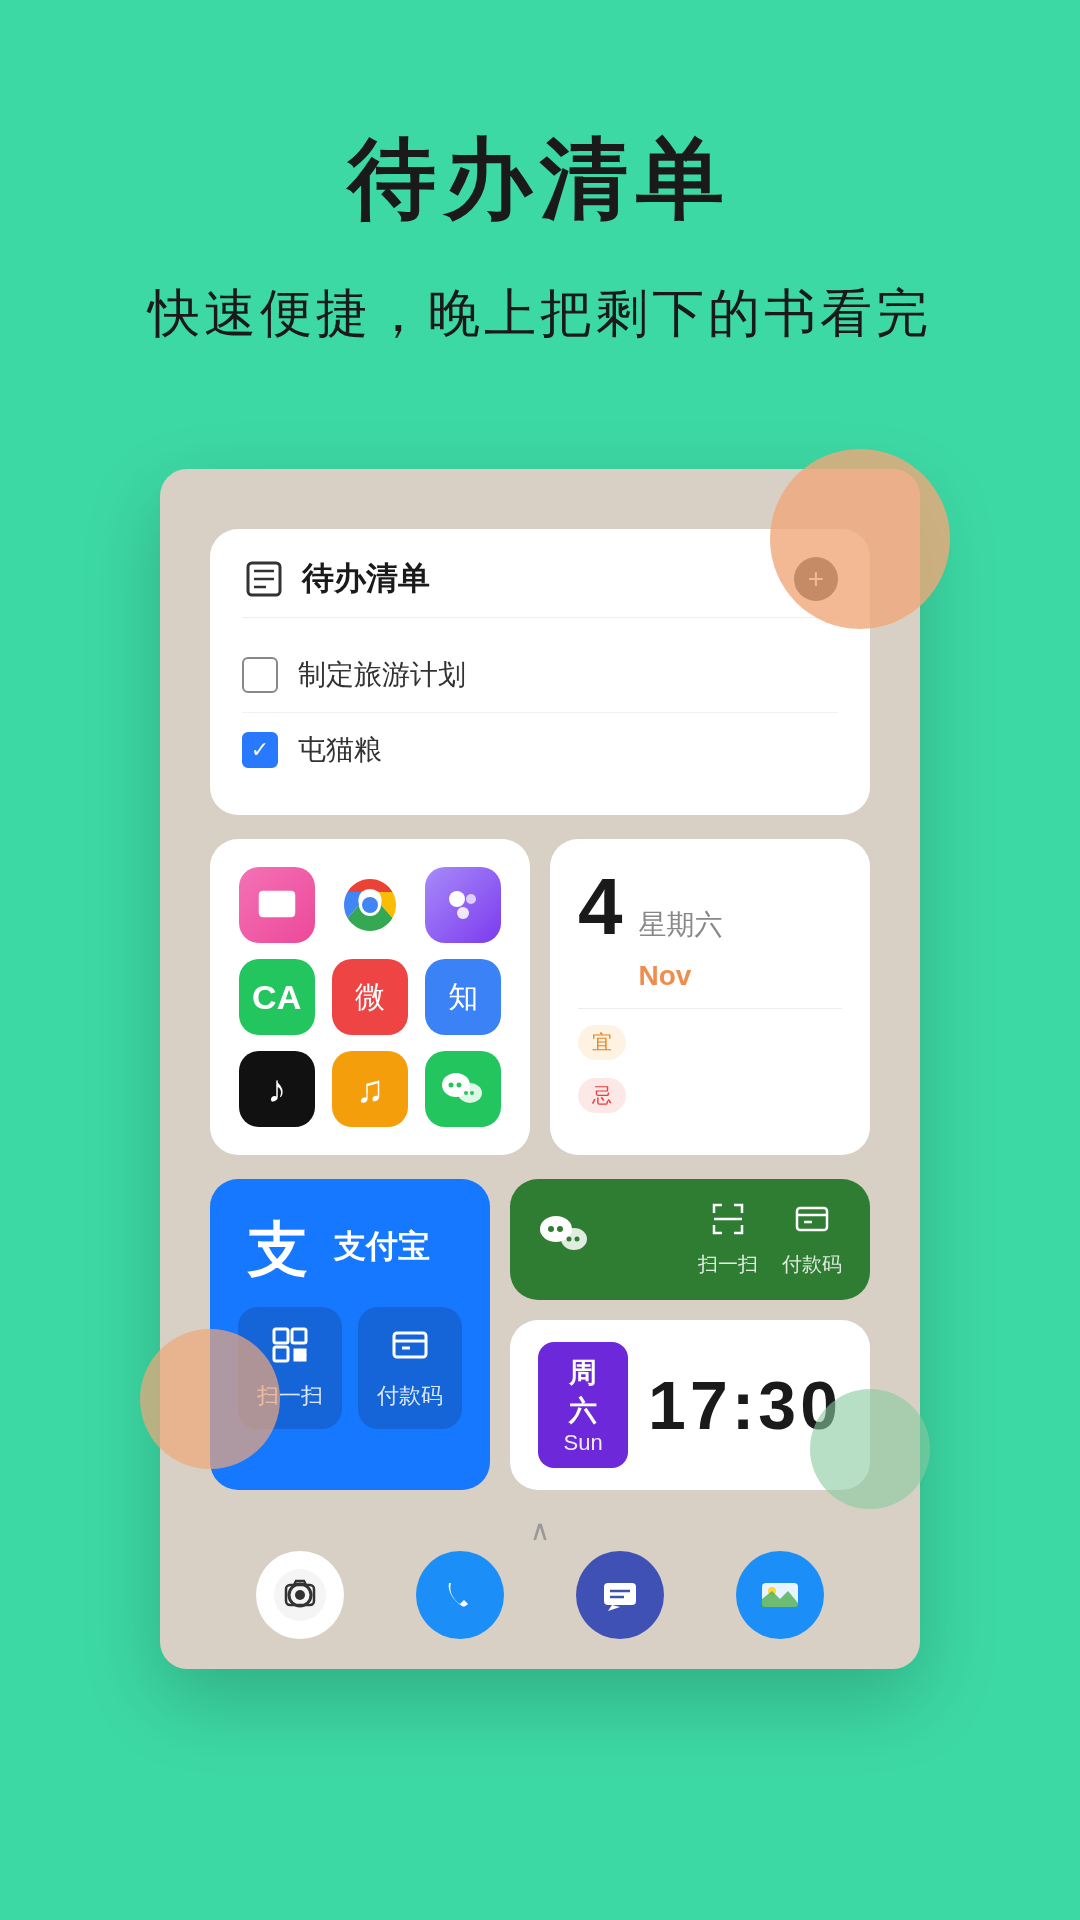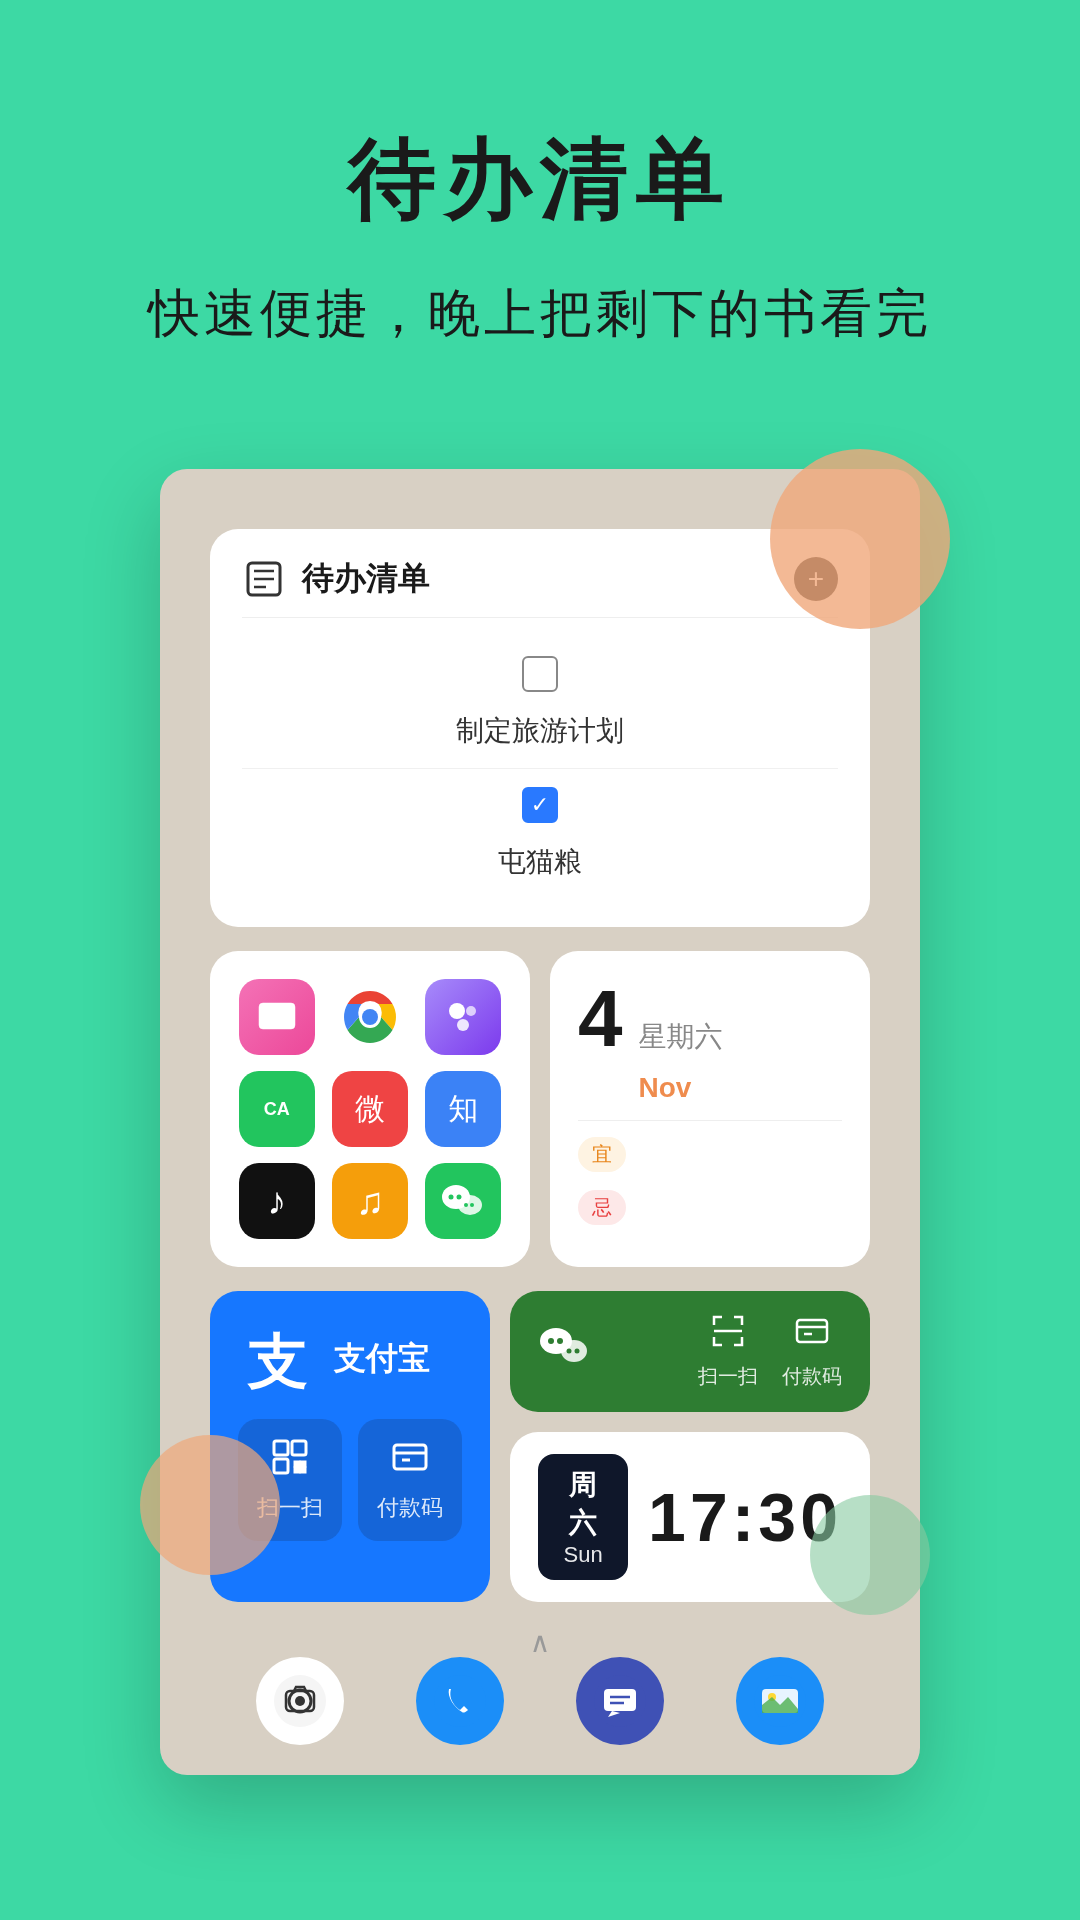--- a/index.html
+++ b/index.html
@@ -130,21 +130,20 @@
       font-size: 28px;
       font-weight: 300;
     }
 
     .todo-item {
       display: flex;
       align-items: center;
       gap: 20px;
       padding: 18px 0;
       border-bottom: 1px solid #f0f0f0;
-      flex-direction: column;
     }
     .todo-item:last-child {
       border-bottom: none;
     }
 
     .checkbox {
       width: 36px;
       height: 36px;
       border: 2px solid #888;
       border-radius: 6px;
@@ -375,21 +374,21 @@
     .clock-widget {
       background: white;
       border-radius: 28px;
       padding: 22px 28px;
       display: flex;
       align-items: center;
       gap: 20px;
     }
 
     .clock-day-badge {
-      background: #0f172a;
+      background: #6d28d9;
       border-radius: 16px;
       padding: 12px 20px;
       text-align: center;
       min-width: 90px;
     }
 
     .clock-day-zh {
       font-size: 28px;
       color: white;
       font-weight: 700;
@@ -511,21 +510,21 @@
           </div>
 
           <div style="width:76px;height:76px;border-radius:20px;background:linear-gradient(135deg,#a78bfa,#7c3aed);display:flex;align-items:center;justify-content:center;margin:auto;">
             <svg width="40" height="40" viewBox="0 0 40 40" fill="white">
               <circle cx="14" cy="14" r="8" fill="white"></circle>
               <circle cx="28" cy="14" r="5" fill="rgba(255,255,255,0.7)"></circle>
               <circle cx="20" cy="28" r="6" fill="rgba(255,255,255,0.85)"></circle>
             </svg>
           </div>
 
-          <div class="app-icon green-ca" style="font-size:18px;font-weight:900;border-radius:20px;">CA</div>
+          <div class="app-icon green-ca" style="font-size:34px;font-weight:900;border-radius:20px;">CA</div>
 
           <div class="app-icon weibo" style="border-radius:20px;font-size:30px;">微</div>
 
           <div class="app-icon zhihu" style="border-radius:20px;font-size:30px;">知</div>
 
           <div class="app-icon tiktok" style="border-radius:20px;font-size:38px;color:white;">♪</div>
 
           <div class="app-icon music" style="border-radius:20px;font-size:38px;color:white;">♫</div>
 
           <div style="width:76px;height:76px;border-radius:20px;background:#22c55e;display:flex;align-items:center;justify-content:center;margin:auto;">

